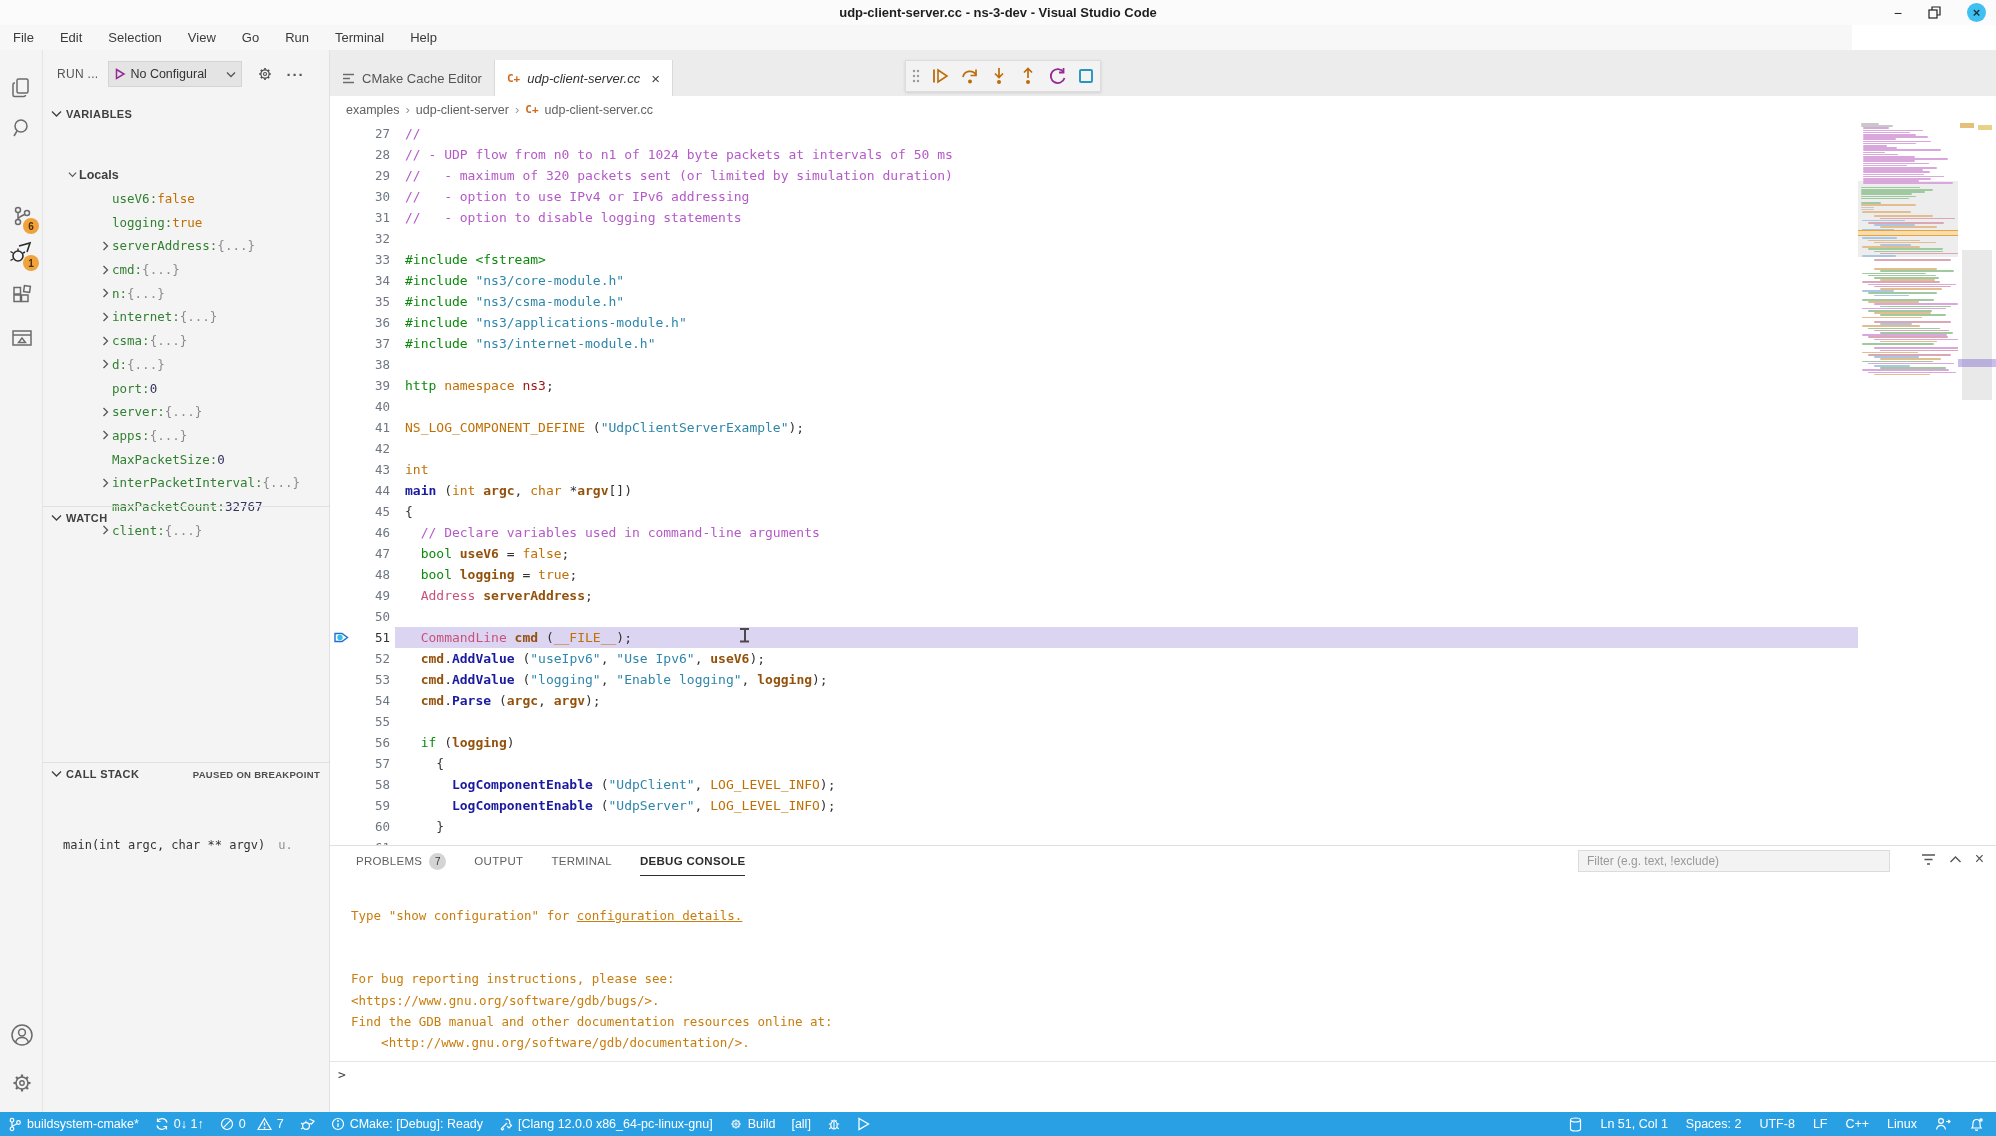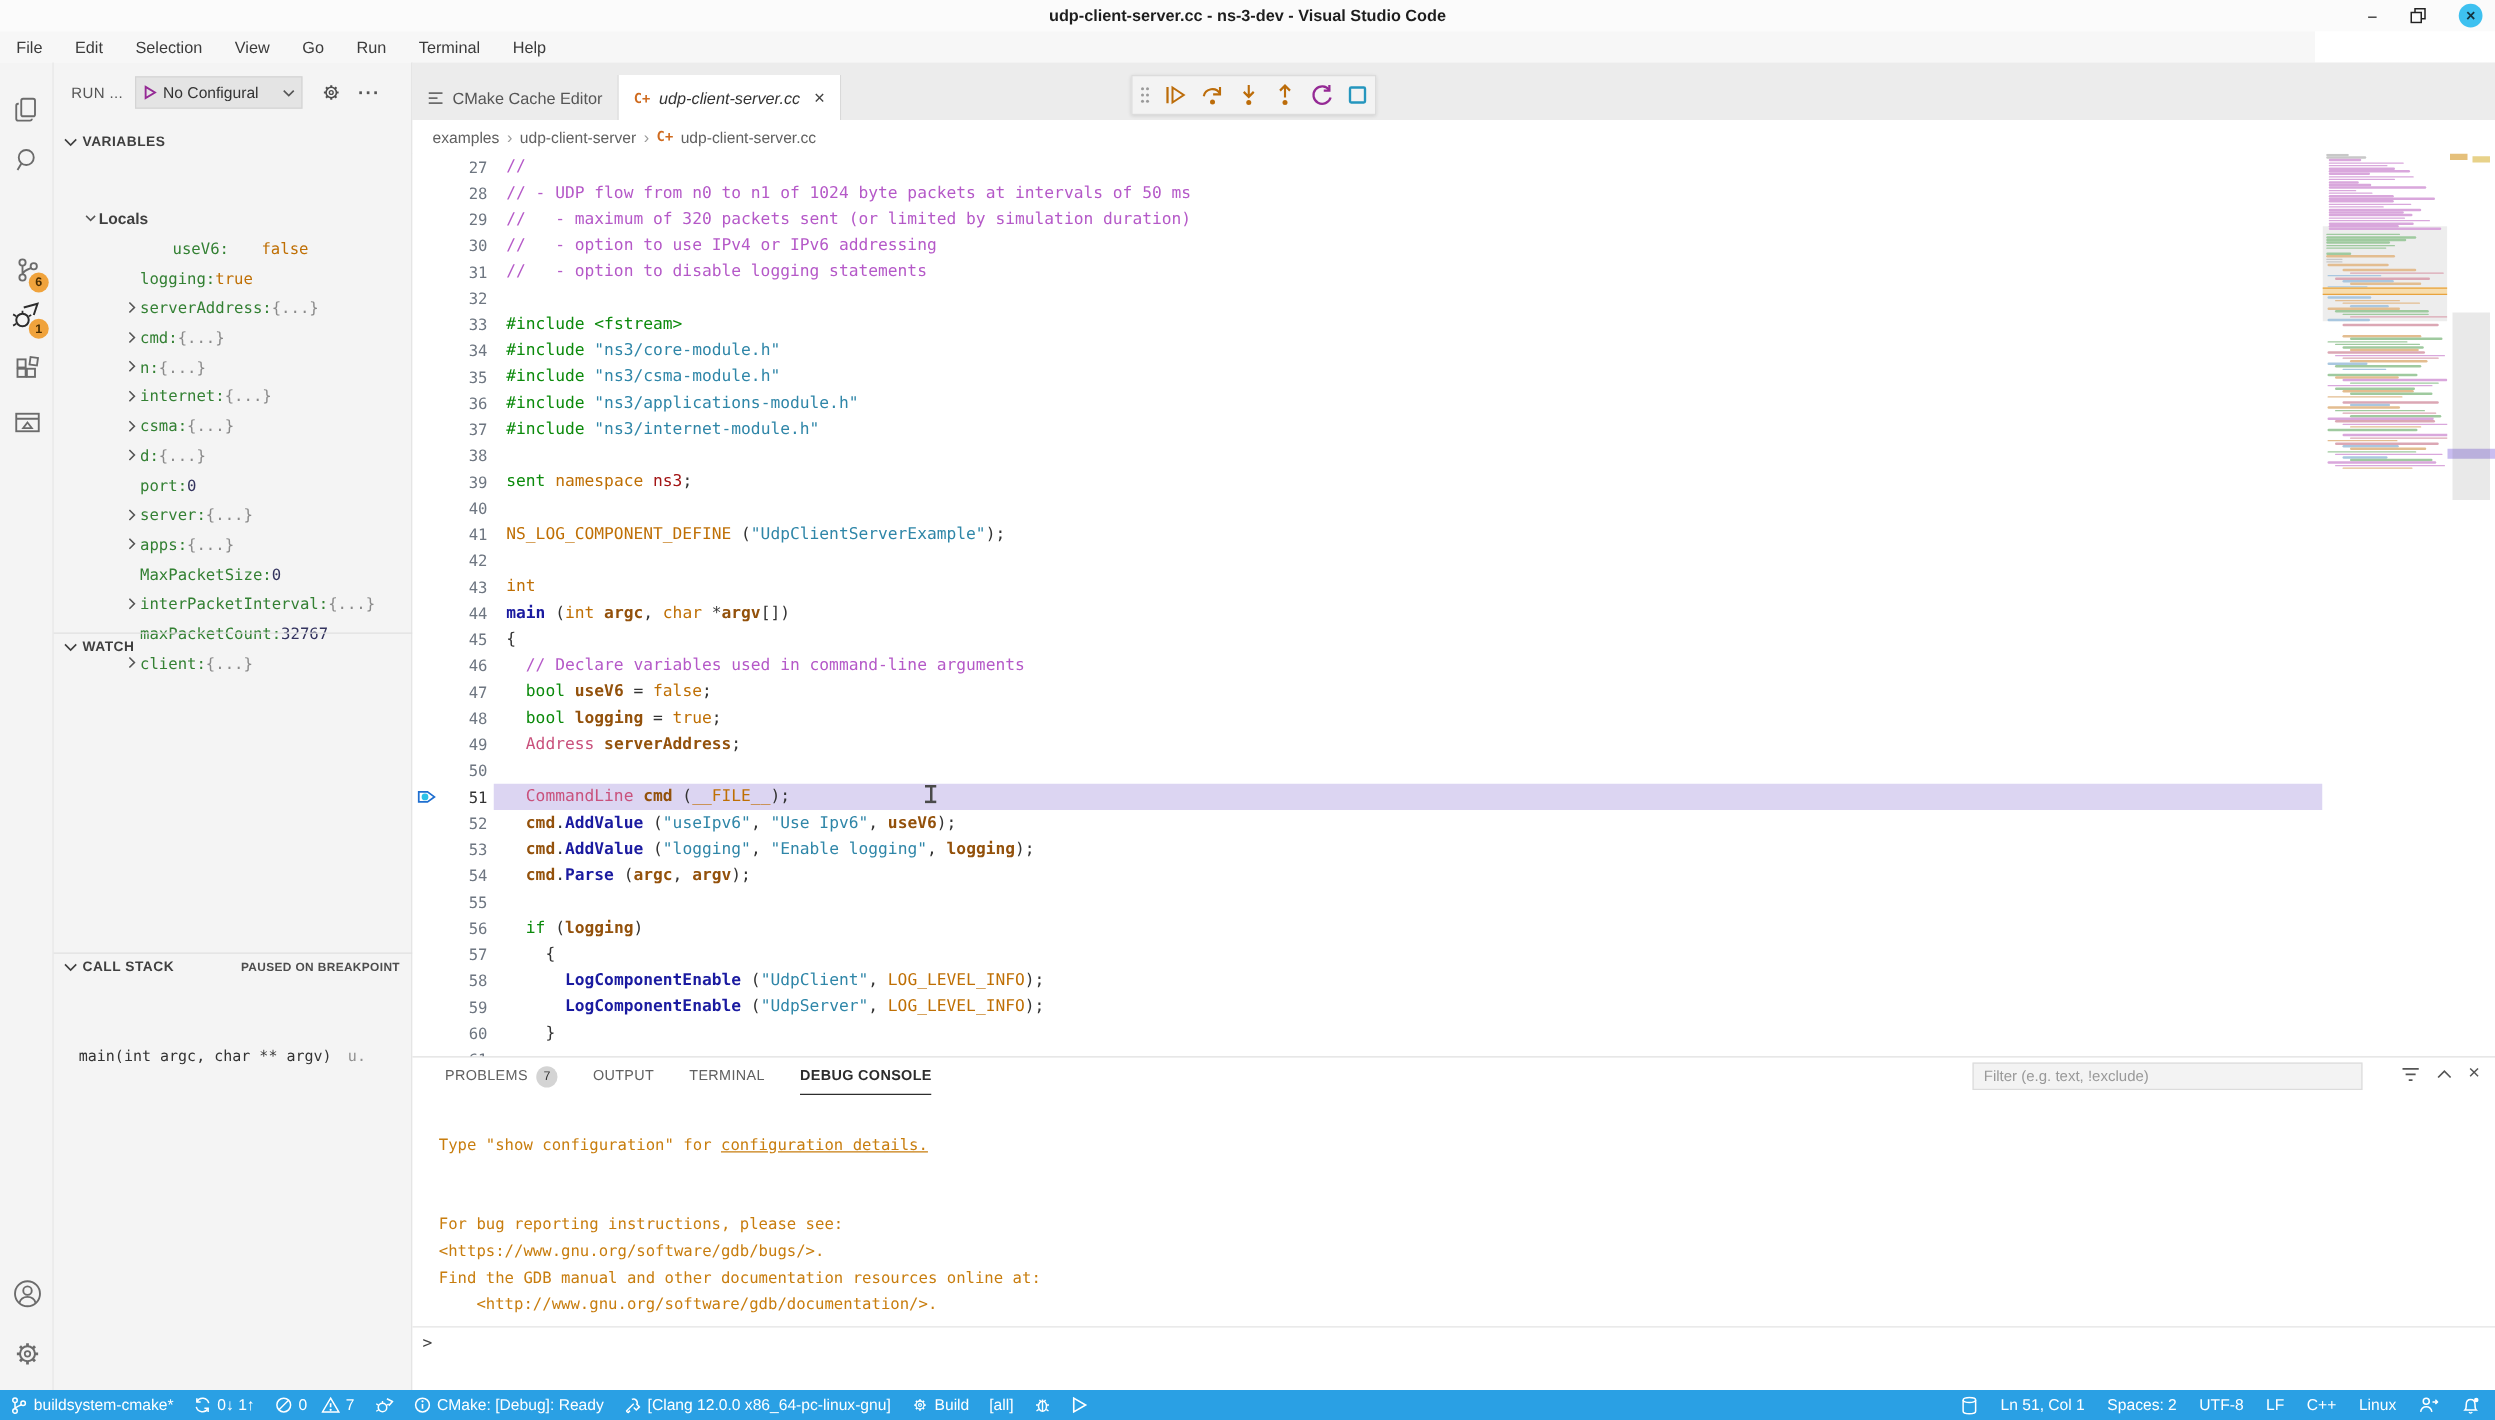--- a/index.html
+++ b/index.html
@@ -266,21 +266,21 @@
   <div class="vars-tree">
     <div class="tree-row" style="padding-left:22px">
       <span class="chev">
           <svg width="9" height="7" viewBox="0 0 10 7">
             <path d="M1 1.5 L5 5.5 L9 1.5" fill="none" stroke="#555" stroke-width="1.3"></path>
           </svg>
         </span>
       <span style="font-family:'Liberation Sans',sans-serif;font-weight:bold;font-size:12.5px;color:#3f3f3f">Locals</span>
     </div>
     <div id="vars-rows">
-        <div class="tree-row" style="padding-left: 55px; gap: 26px;">
+        <div class="tree-row" style="padding-left: 55px;">
           <span style="width: 14px; display: inline-block;"></span>
           <span class="vname">useV6: </span>
           <span class="vval-bool">false</span>
         </div>
         <div class="tree-row" style="padding-left: 55px;">
           <span style="width: 14px; display: inline-block;"></span>
           <span class="vname">logging: </span>
           <span class="vval-bool">true</span>
         </div>
         <div class="tree-row" style="padding-left: 55px;">
@@ -553,21 +553,21 @@
         <div class="ct"><span class="tk-g">#include </span><span class="tk-s">"ns3/internet-module.h"</span></div>
       </div>
       <div class="code-row">
         <div class="bpg"></div>
         <div class="ln">38</div>
         <div class="ct"></div>
       </div>
       <div class="code-row">
         <div class="bpg"></div>
         <div class="ln">39</div>
-        <div class="ct"><span class="tk-g">sent </span><span class="tk-o">namespace </span><span class="tk-r">ns3</span><span class="tk-d">;</span></div>
+        <div class="ct"><span class="tk-g">http </span><span class="tk-o">namespace </span><span class="tk-r">ns3</span><span class="tk-d">;</span></div>
       </div>
       <div class="code-row">
         <div class="bpg"></div>
         <div class="ln">40</div>
         <div class="ct"></div>
       </div>
       <div class="code-row">
         <div class="bpg"></div>
         <div class="ln">41</div>
         <div class="ct"><span class="tk-o">NS_LOG_COMPONENT_DEFINE </span><span class="tk-d">(</span><span class="tk-s">"UdpClientServerExample"</span><span class="tk-d">);</span></div>

